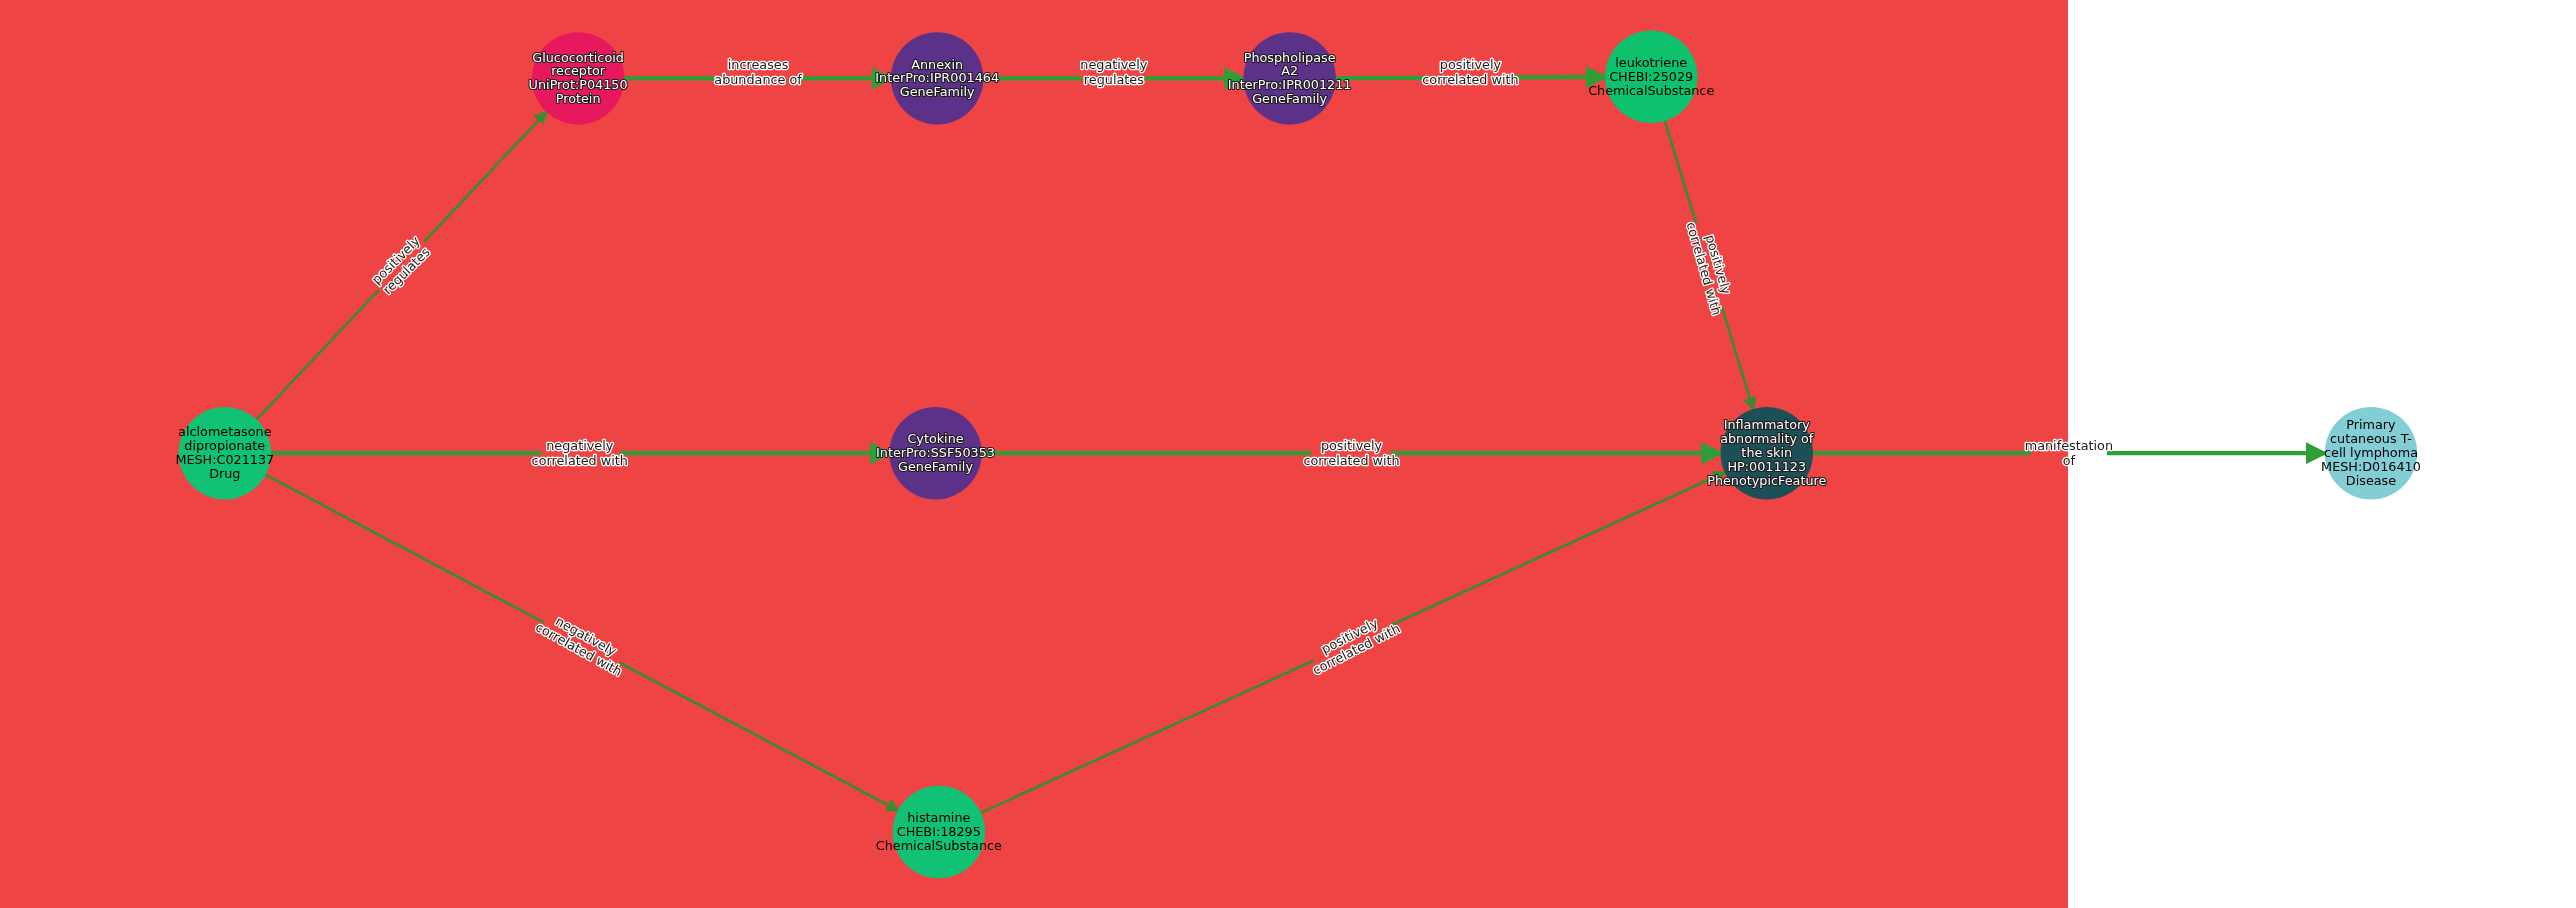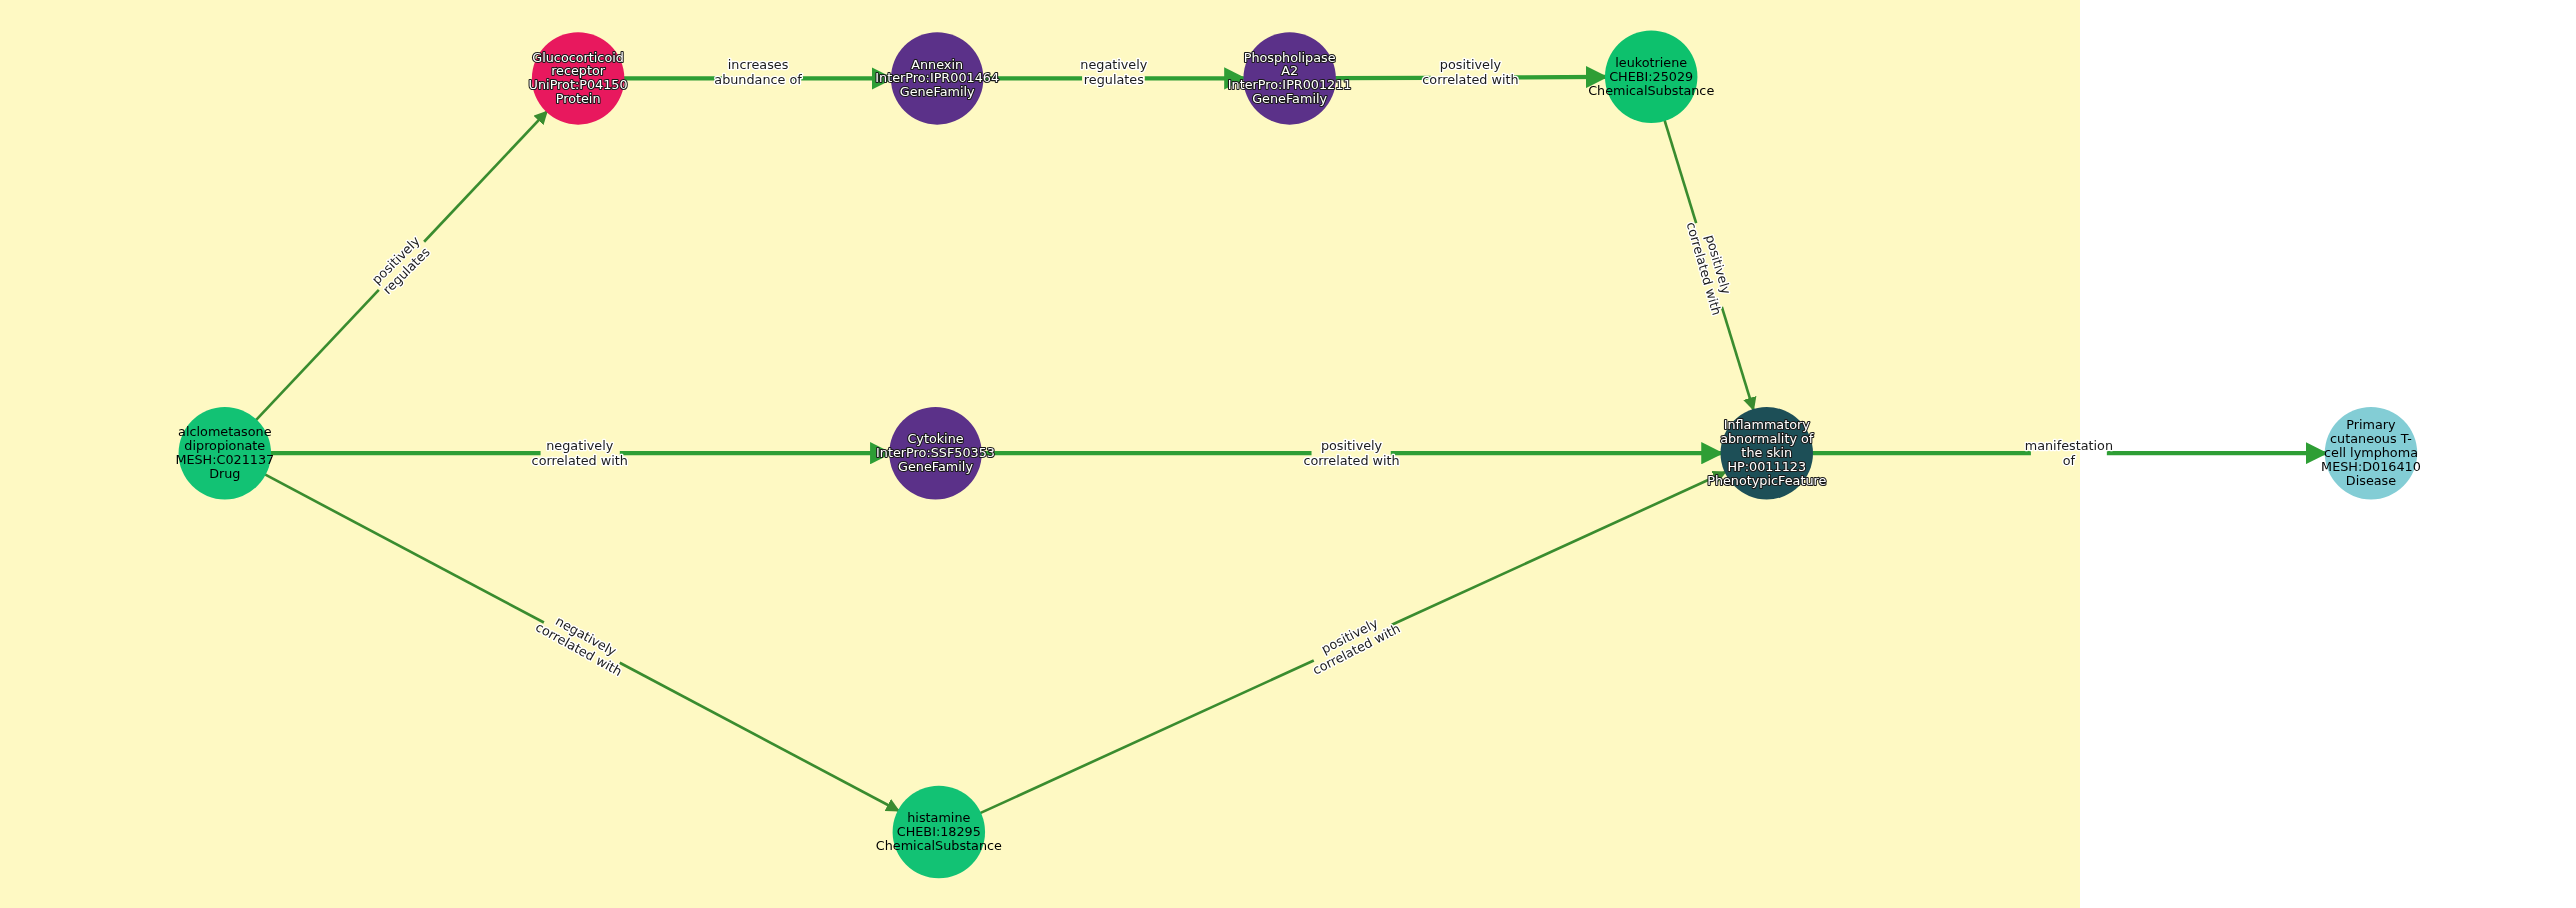--- a/index.html
+++ b/index.html
@@ -11,22 +11,21 @@
   body {
     font-family: "DejaVu Sans", sans-serif;
     width: 2576px;
     height: 908px;
     overflow: hidden;
   }
   #graph-root {
     position: relative;
     width: 2068px;
     height: 908px;
-    background: #fef9c3;
-    padding-left: 12px;
+    background: #ef4444;
   }
   svg#graph-canvas {
     position: absolute;
     top: 0;
     left: 0;
     width: 2576px;
     height: 908px;
     display: block;
   }
   .node-label {

